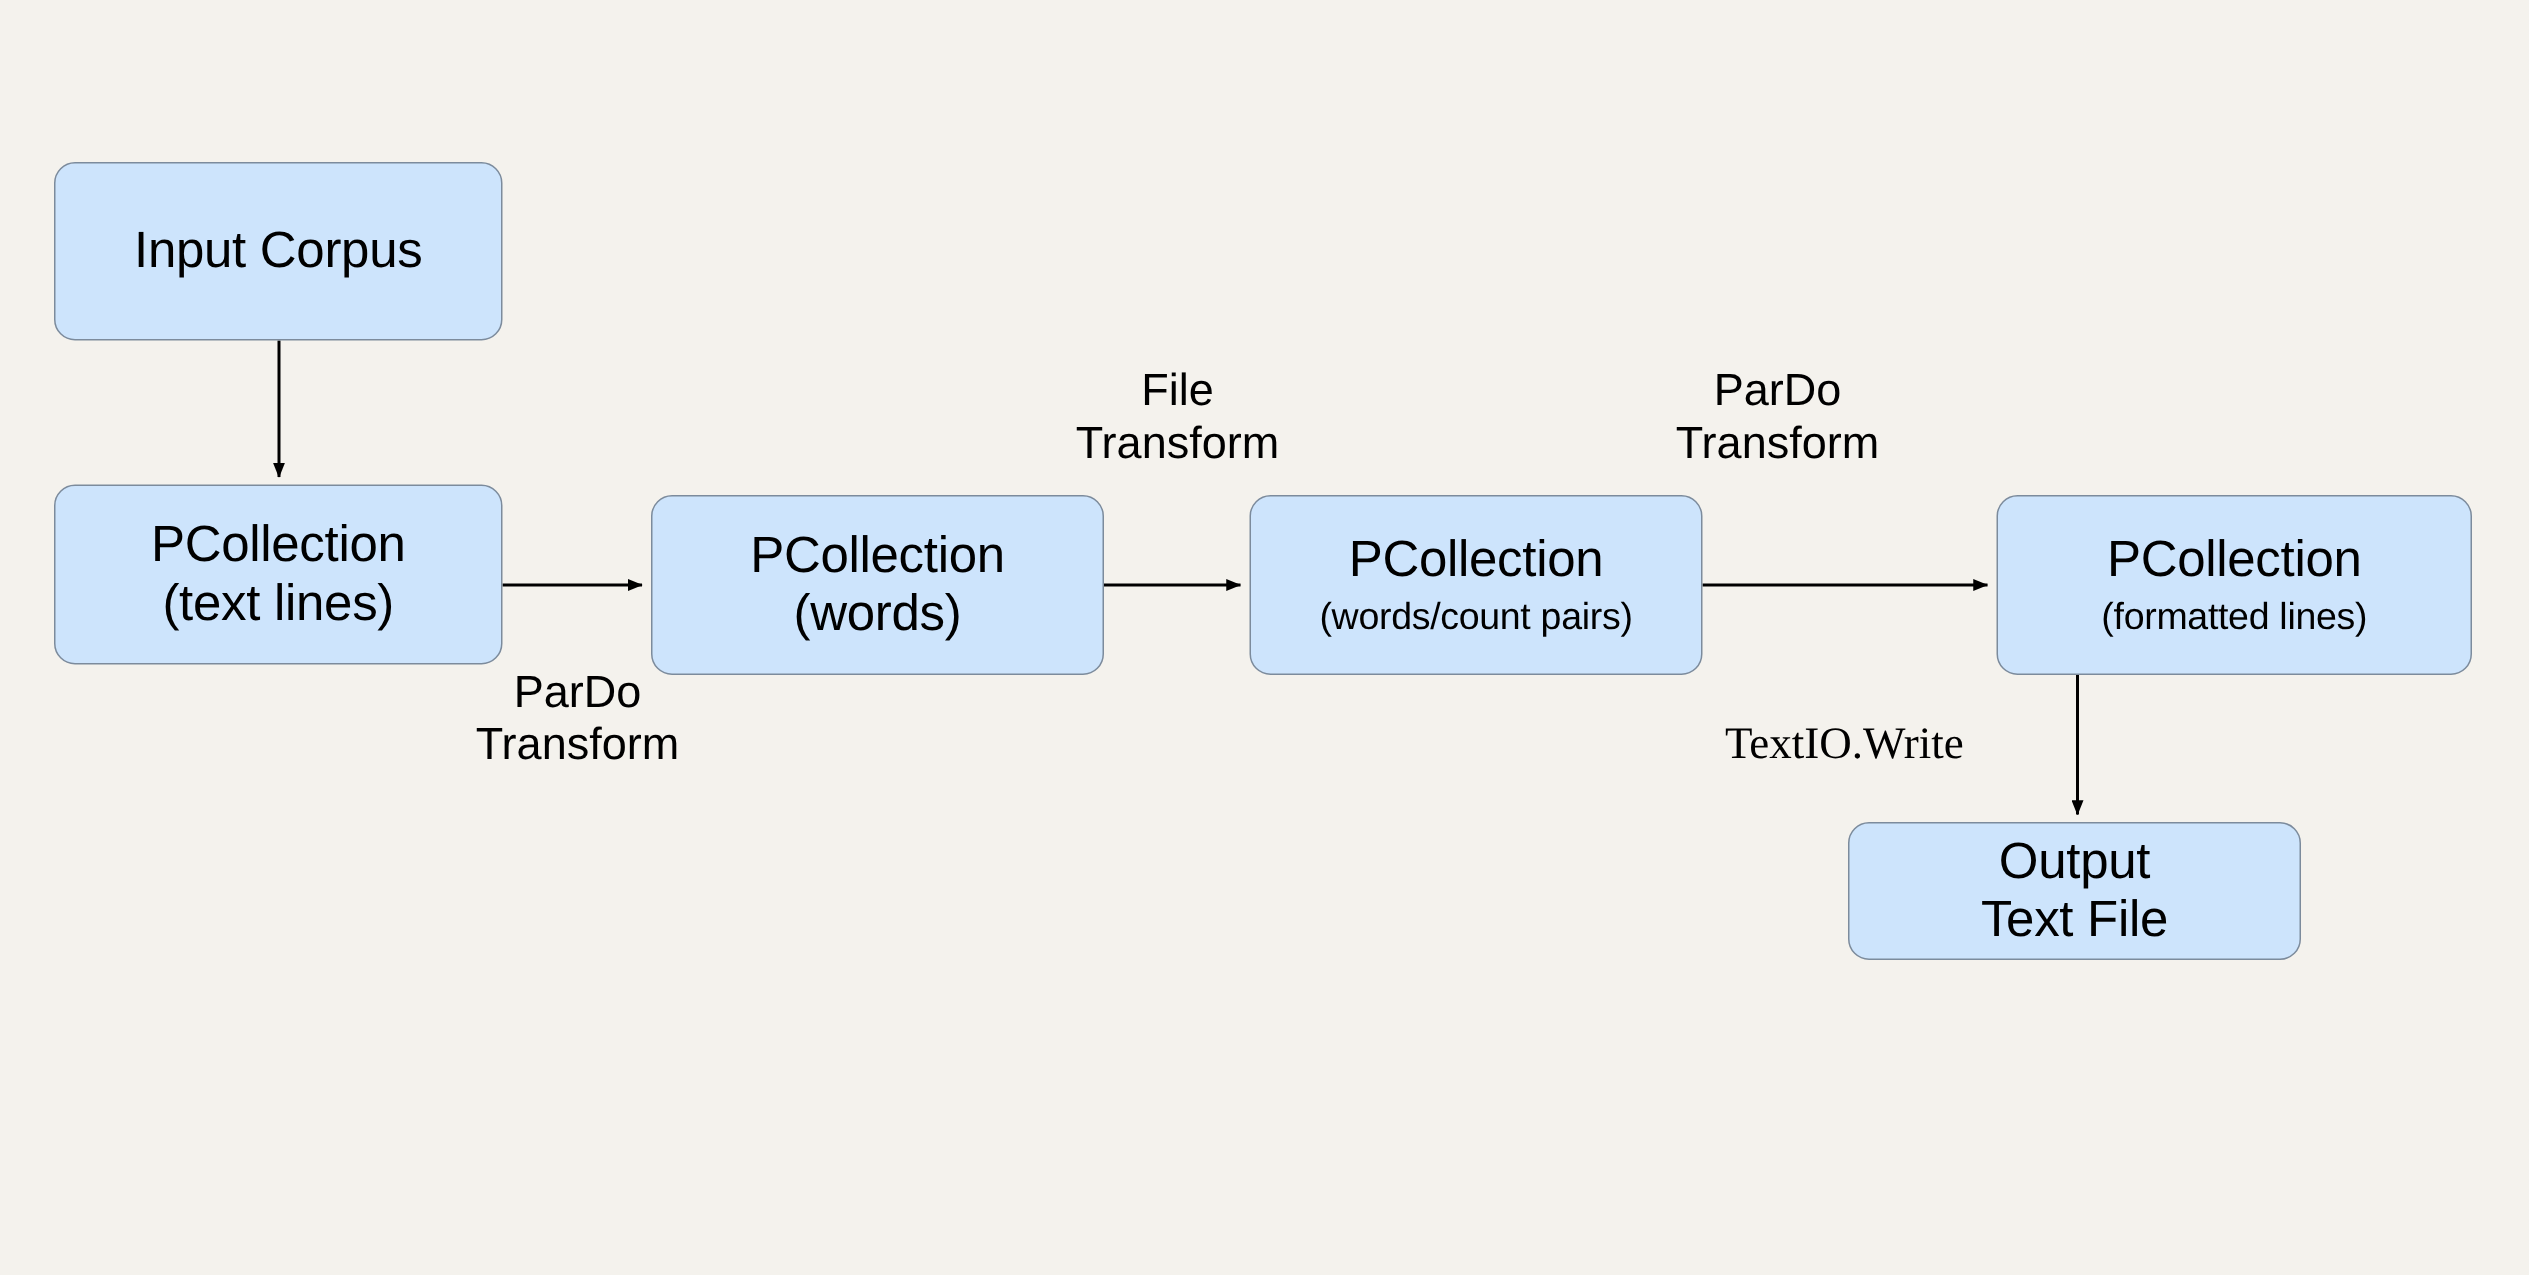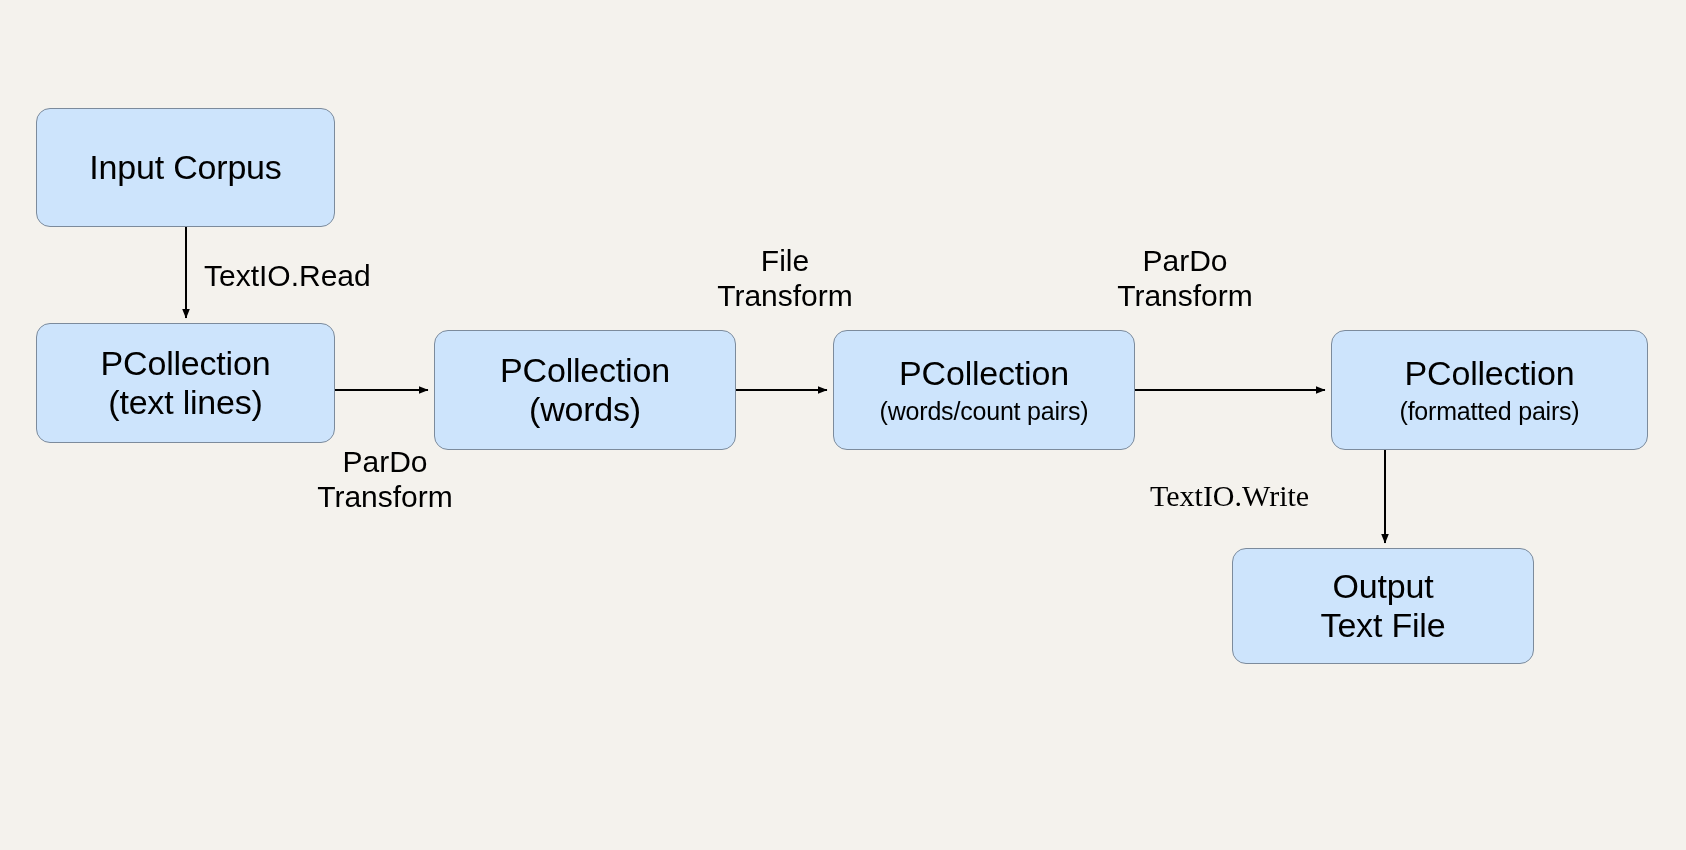--- a/index.html
+++ b/index.html
@@ -110,31 +110,28 @@
     <span class="subtitle">(words)</span>
   </div>
 
   <div class="node small-sub" style="left:833px; top:330px; width:302px; height:120px;">
     <span class="title">PCollection</span>
     <span class="subtitle">(words/count pairs)</span>
   </div>
 
   <div class="node small-sub" style="left:1331px; top:330px; width:317px; height:120px;">
     <span class="title">PCollection</span>
-    <span class="subtitle">(formatted pairs)</span>
+    <span class="subtitle">(formatted lines)</span>
   </div>
 
-  <div class="node two-line" style="left:1232px; top:548px; width:302px; height:116px;">
+  <div class="node two-line" style="left:1232px; top:548px; width:302px; height:92px;">
     <span class="title">Output</span>
     <span class="subtitle">Text File</span>
   </div>
 
-  <div class="edge-label" style="left:204px; top:258px;">
-    <span class="l1">TextIO.Read</span>
-  </div>
 
   <div class="edge-label" style="left:300px; top:444px; width:170px;">
     <span class="l1">ParDo</span>
     <span class="l2">Transform</span>
   </div>
 
   <div class="edge-label" style="left:700px; top:243px; width:170px;">
     <span class="l1">File</span>
     <span class="l2">Transform</span>
   </div>

